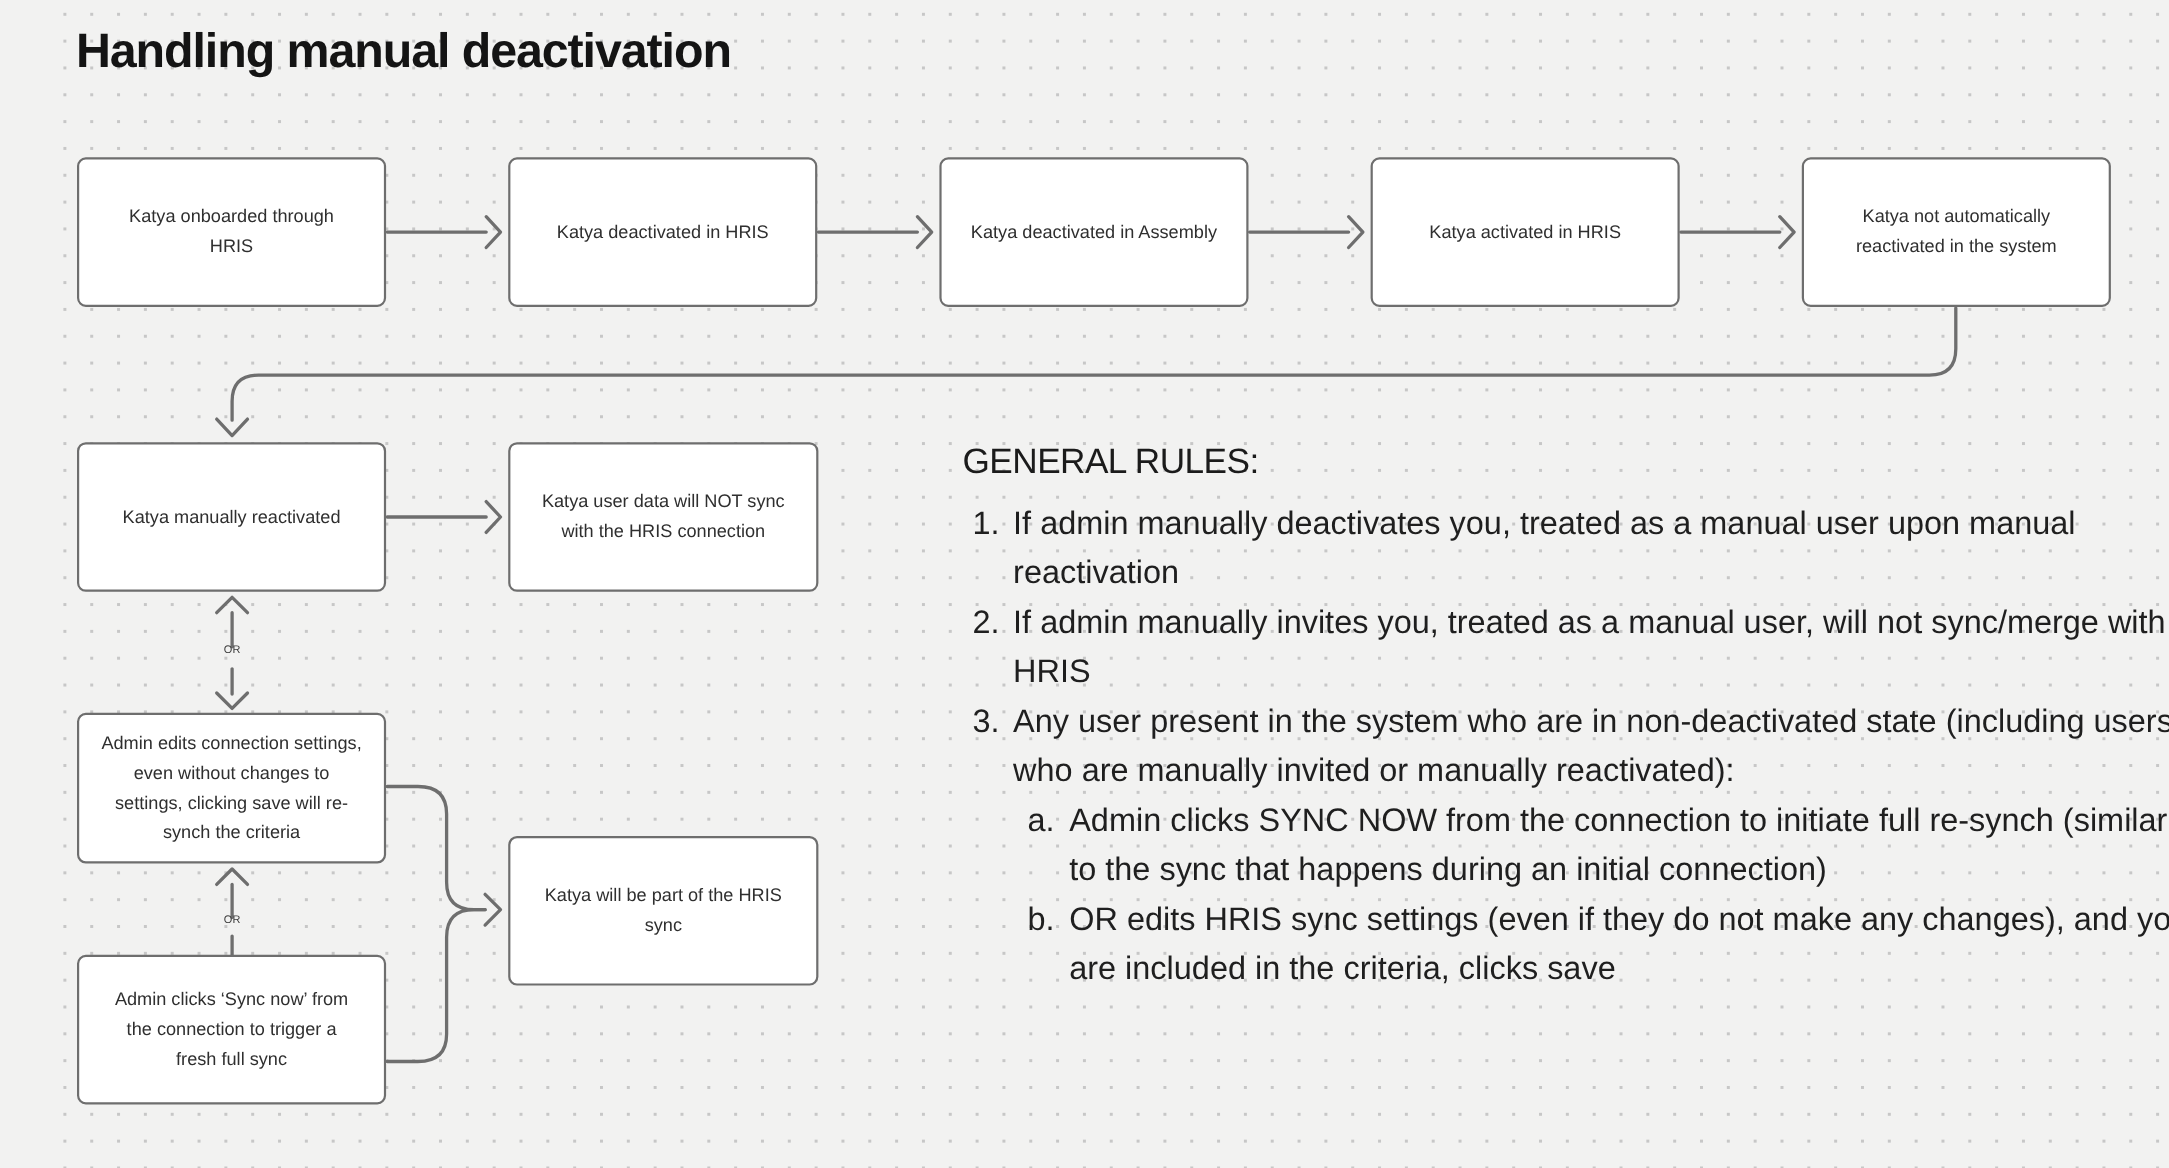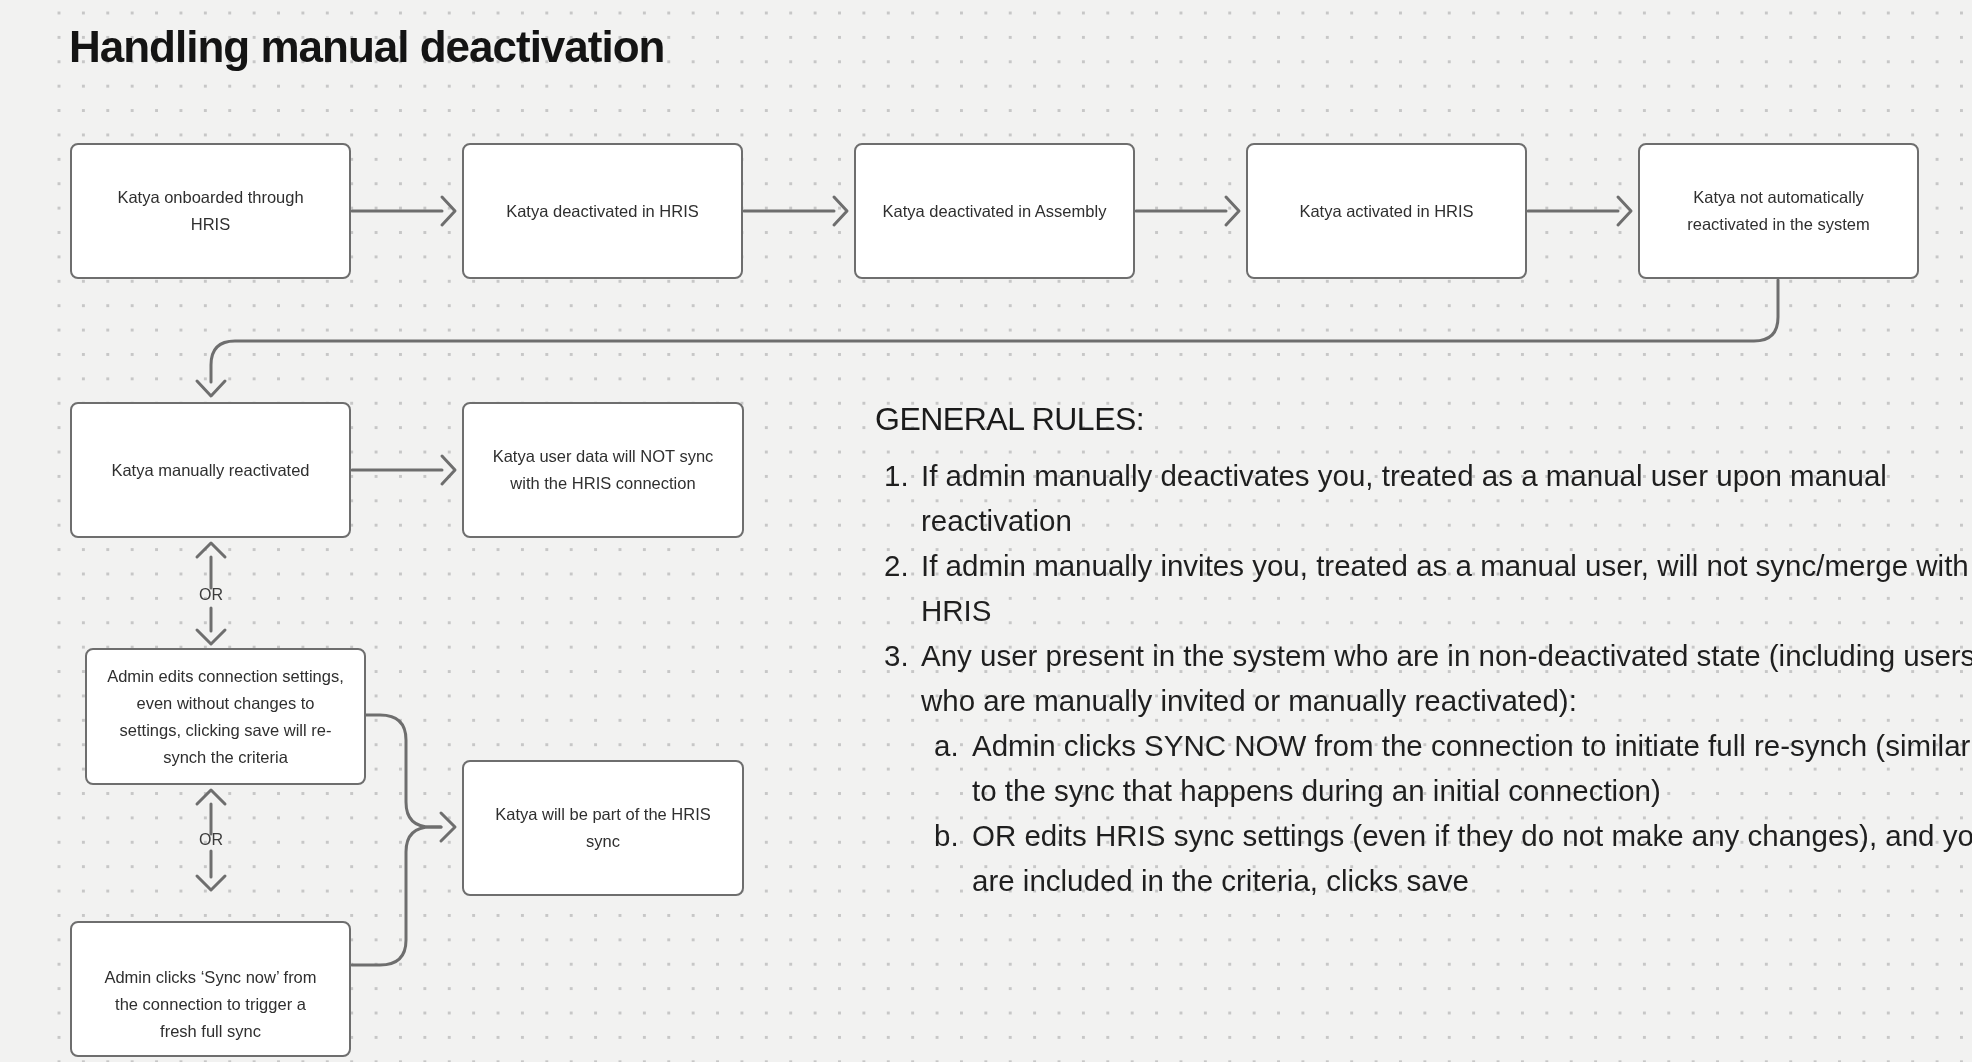--- a/index.html
+++ b/index.html
@@ -45,41 +45,41 @@
   }
   
   .b1 { left: 31px;   top: 143px; width: 281px; height: 136px; }
   .b2 { left: 423px;  top: 143px; width: 281px; height: 136px; }
   .b3 { left: 815px;  top: 143px; width: 281px; height: 136px; }
   .b4 { left: 1207px; top: 143px; width: 281px; height: 136px; }
   .b5 { left: 1599px; top: 143px; width: 281px; height: 136px; }
   
   .m1 { left: 31px;  top: 402px; width: 281px; height: 136px; }
   .m2 { left: 423px; top: 402px; width: 282px; height: 136px; }
-  .m3 { left: 46px;  top: 648px; width: 281px; height: 137px; padding: 2px 20px; }
-  .m4 { left: 31px;  top: 921px; width: 281px; height: 136px; align-items: flex-end; }
+  .m3 { left: 31px;  top: 648px; width: 281px; height: 137px; padding: 2px 20px; }
+  .m4 { left: 31px;  top: 868px; width: 281px; height: 136px; }
   .m5 { left: 423px; top: 760px; width: 282px; height: 136px; }
 
   .connectors {
     position: absolute;
     left: 0; top: 0;
     width: 1972px; height: 1062px;
   }
   .connectors path, .connectors polyline {
     fill: none;
     stroke: #6e6e6e;
     stroke-width: 3;
     stroke-linecap: round;
     stroke-linejoin: round;
   }
   .or-label {
     position: absolute;
     width: 44px;
     text-align: center;
-    font-size: 16px;
+    font-size: 10px;
     font-weight: 500;
     color: #3c3c3c;
   }
   .or1 { left: 150px; top: 586px; }
   .or2 { left: 150px; top: 831px; }
 
   .rules {
     position: absolute;
     left: 836px;
     top: 394px;

